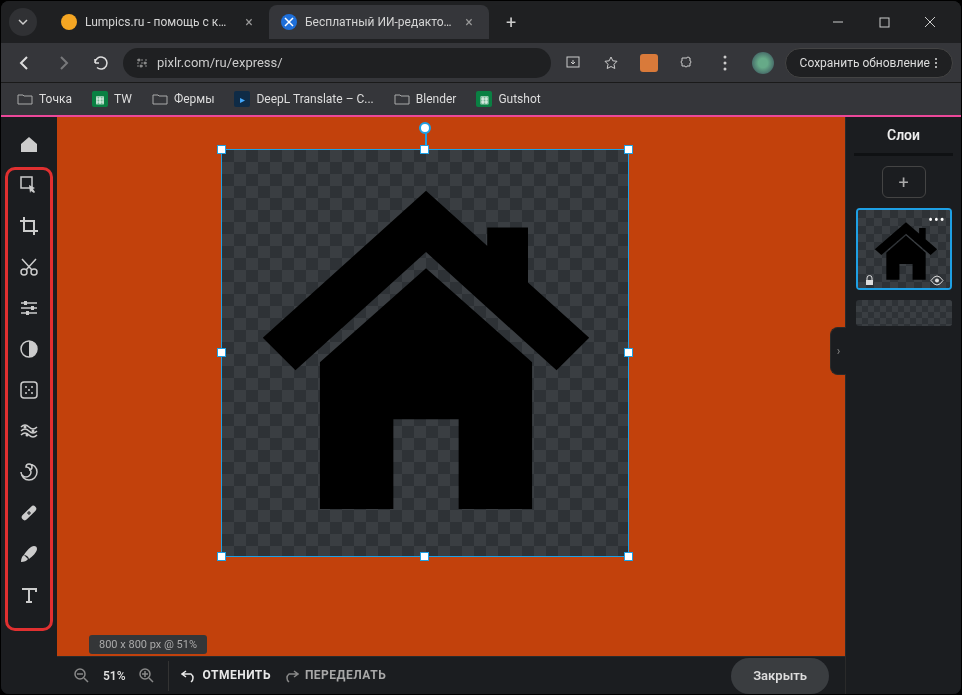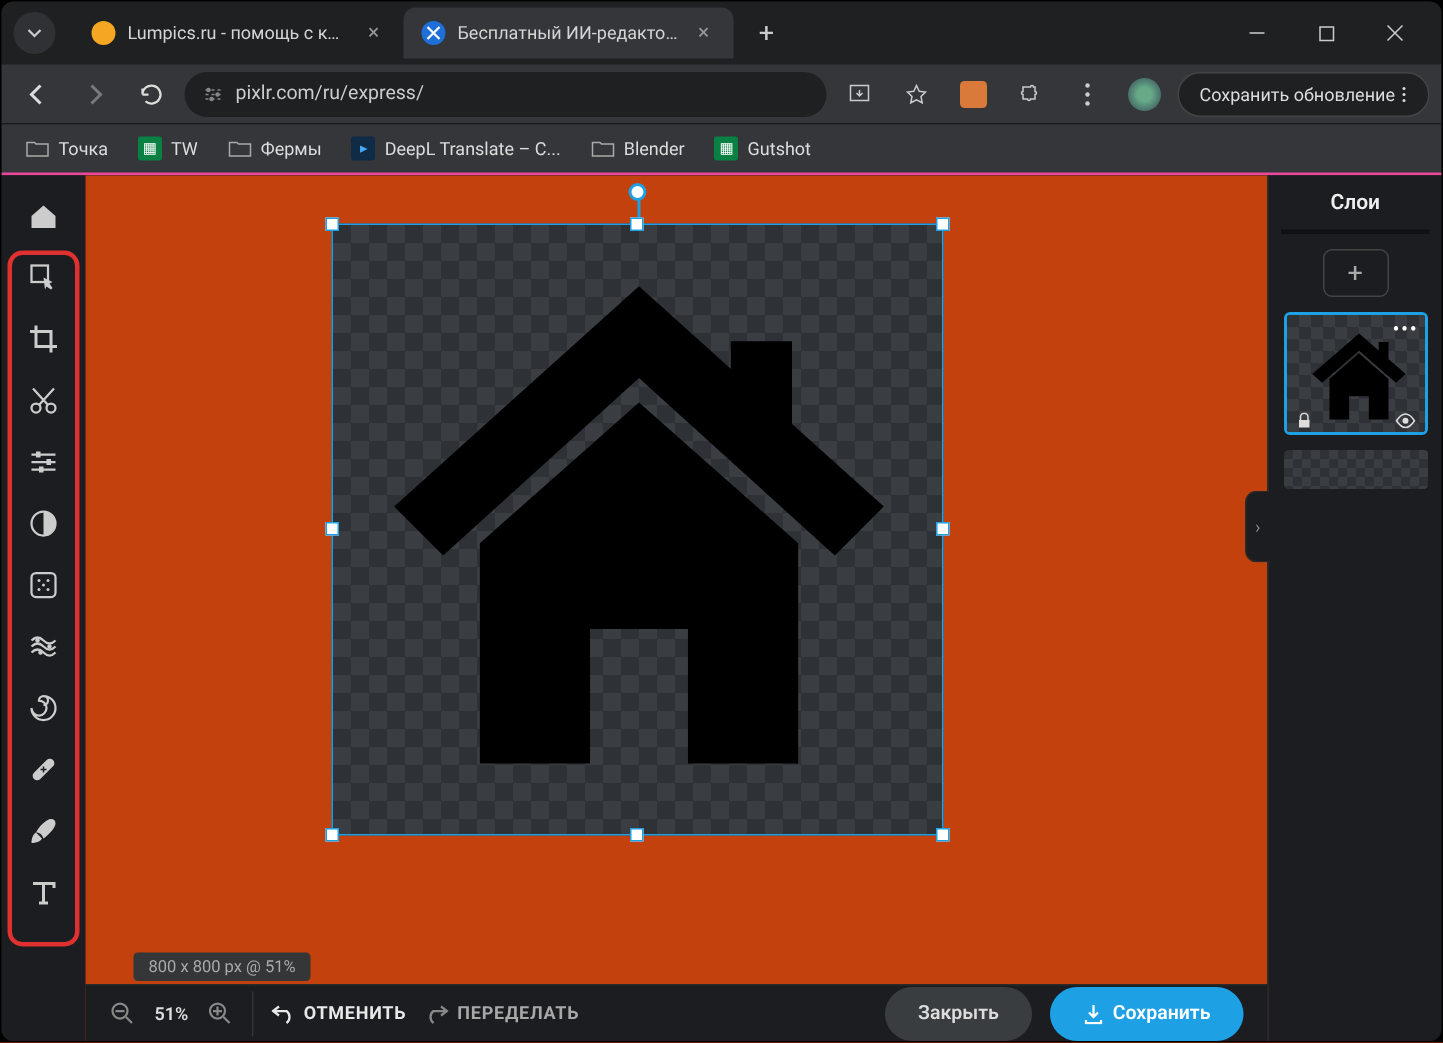--- a/index.html
+++ b/index.html
@@ -377,26 +377,20 @@
         <div class="action-lbl">
             <svg width="16" height="16" viewBox="0 0 16 16">
               <path d="M11 3l4 3-4 3M15 6H6a5 5 0 0 0 0 8" stroke="#888" fill="none" stroke-width="1.5"></path>
             </svg>
             <span>ПЕРЕДЕЛАТЬ</span>
           </div>
         <div style="flex:1"></div>
         <button class="btn btn-close">
             <span>Закрыть</span>
           </button>
-        <button class="btn btn-save">
-            <svg width="14" height="14" viewBox="0 0 14 14">
-              <path d="M7 1v8m-3-3l3 3 3-3M2 11v2h10v-2" stroke="#fff" fill="none" stroke-width="1.5"></path>
-            </svg>
-            <span>Сохранить</span>
-          </button>
       </div>
     </div>
 
     <div class="right">
       <div class="right-title">Слои</div>
       <div class="right-sep"></div>
       <div class="add-layer">+</div>
       <div class="layer-thumb">
         <div class="checker"></div>
         <svg width="96" height="82" viewBox="0 0 100 100" style="position:absolute;inset:0">

